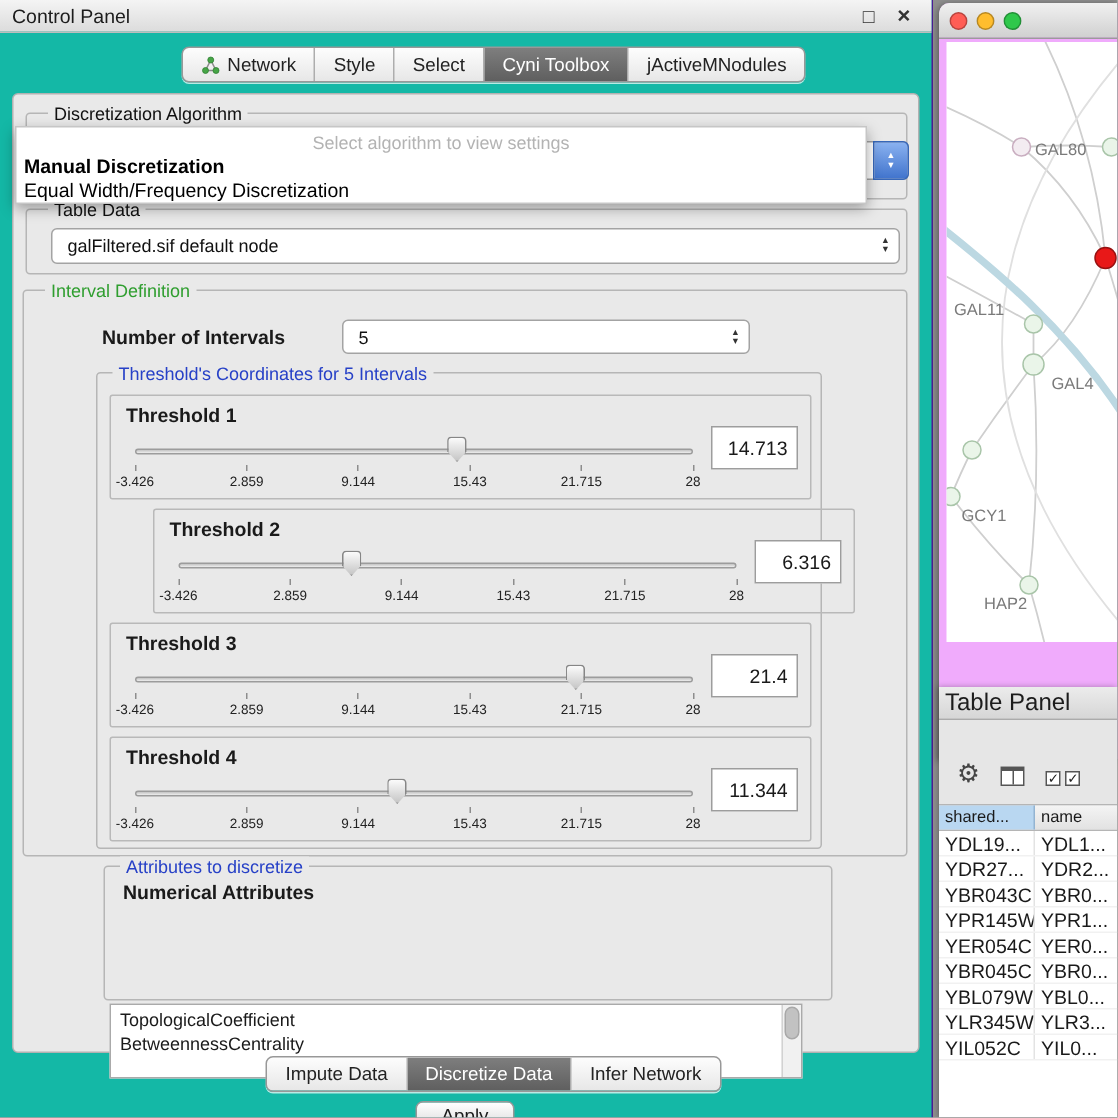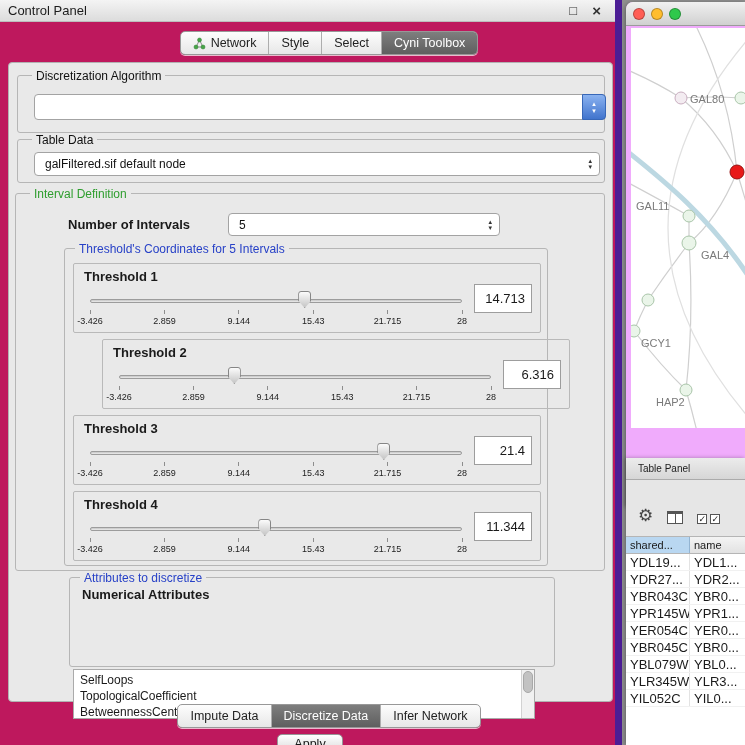--- a/index.html
+++ b/index.html
@@ -2,21 +2,21 @@
 <html><head>
 <meta charset="utf-8">
 <style>
   * { margin:0; padding:0; box-sizing:border-box; }
   html,body { background:#939393; }
   body { font-family:"Liberation Sans", sans-serif; font-size:12px; color:#1a1a1a; }
   #app { position:relative; width:745px; height:745px; overflow:hidden; background:#8f8f8f; }
 
   
   .cp-window { position:absolute; left:0; top:0; width:622px; height:745px;
-    background:#be185d; border-right:7px solid #4c1d95;text-decoration:underline; }
+    background:#14b8a6; border-right:1px solid #4c1d95;text-decoration:underline; }
   .cp-titlebar { position:absolute; left:0; top:0; width:100%; height:22px;
     background:linear-gradient(#f4f4f4,#dcdcdc); border-bottom:1px solid #bdbdbd; }
   .cp-title { position:absolute; left:8px; top:0; line-height:22px; font-size:13px; color:#1c1c1c; }
   .tb-ic { position:absolute; top:0; line-height:22px; font-size:13px; color:#333; cursor:default; }
   .float-ic { right:38px; }
   .close-ic { right:14px; font-weight:bold; font-size:15px; }
 
   
   .tabs-row { position:absolute; left:0; width:622px; display:flex; justify-content:center; }
   .top-tabs-row { top:31px; }
@@ -98,21 +98,21 @@
   .light { width:12px; height:12px; border-radius:50%; border:1px solid rgba(0,0,0,.28); }
   .light.red { background:#ff5d55; } .light.yellow { background:#ffbd2e; } .light.green { background:#2fc84b; }
   .net-canvas { position:absolute; left:5px; top:26px; width:114px; height:400px; background:#fff; overflow:hidden; }
   .net-label { font-size:11px; fill:#7a7a7a; font-family:"Liberation Sans",sans-serif; }
 
   
   .table-window { position:absolute; left:626px; top:458px; width:119px; height:287px;
     background:#e6e6e6; overflow:hidden; box-shadow:-1px 0 4px rgba(0,0,0,.3); }
   .tp-titlebar { position:absolute; left:0; top:0; width:100%; height:22px;
     background:linear-gradient(#ececec,#d6d6d6); border-bottom:1px solid #ababab;
-    font-size:10px; line-height:22px; padding-left:12px; color:#1c1c1c; }
+    font-size:16px; line-height:22px; padding-left:4px; color:#1c1c1c; }
   .tp-toolbar { position:absolute; left:0; top:22px; width:100%; height:56px;
     display:flex; align-items:flex-end; gap:14px; padding:0 0 12px 12px; }
   .gear { font-size:17px; color:#454545; line-height:17px; }
   .columns-icon { position:relative; width:16px; height:13px; background:#fff; border:1px solid #555; border-top:3px solid #555; }
   .columns-icon i { position:absolute; left:7px; top:0; bottom:0; width:1px; background:#555; }
   .checks { display:flex; gap:3px; }
   .check-box { width:10px; height:10px; border:1px solid #555; background:#fff; font-size:9px;
     line-height:9px; text-align:center; color:#222; }
   .thead { position:absolute; left:0; top:78px; width:100%; height:18px; display:flex;
     border-top:1px solid #b5b5b5; border-bottom:1px solid #b5b5b5; font-size:11px; line-height:17px; }
@@ -154,20 +154,23 @@
         </div>
         <div class="tab">
           <span>Style</span>
         </div>
         <div class="tab">
           <span>Select</span>
         </div>
         <div class="tab selected">
           <span>Cyni Toolbox</span>
         </div>
+        <div class="tab">
+          <span>jActiveMNodules</span>
+        </div>
       </div>
     </div>
 
     <div class="inner-panel">
 
       <div class="group" style="left:8px; top:12px; width:588px; height:58px;">
         <span class="legend" style="left:14px; top:-7px;">Discretization Algorithm</span>
         <div class="combo" style="left:16px; top:18px; width:572px; height:26px;">
           <span class="combo-cap">
             <span>▴</span>
@@ -303,32 +306,36 @@
           </div>
         </div>
       </div>
 
       <div class="group" style="left:44px; top:514px; width:486px; height:90px;margin-left:16px;">
         <span class="legend blue" style="left:10px; top:-7px;">Attributes to discretize</span>
         <span class="bold-label" style="left:12px; top:9px;">Numerical Attributes</span>
       </div>
       <div class="listbox">
         <div class="list-items">
-            <div class="list-item">SelfLoops</div>
             <div class="list-item">TopologicalCoefficient</div>
             <div class="list-item">BetweennessCentrality</div>
           </div>
         <div class="vscroll">
           <div class="vthumb"></div>
         </div>
       </div>
 
       <div class="apply-btn">Apply</div>
     </div>
 
+    <div class="overlay">
+      <div class="ph">Select algorithm to view settings</div>
+      <div class="opt b">Manual Discretization</div>
+      <div class="opt n">Equal Width/Frequency Discretization</div>
+    </div>
 
     <div class="tabs-row bottom-tabs-row">
       <div class="seg">
         <div class="tab">
           <span>Impute Data</span>
         </div>
         <div class="tab selected">
           <span>Discretize Data</span>
         </div>
         <div class="tab">

